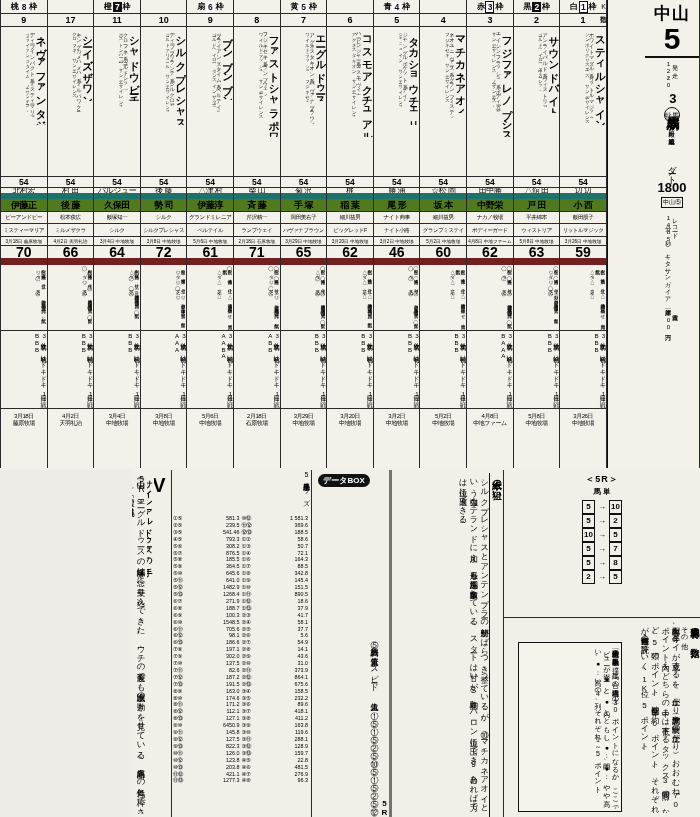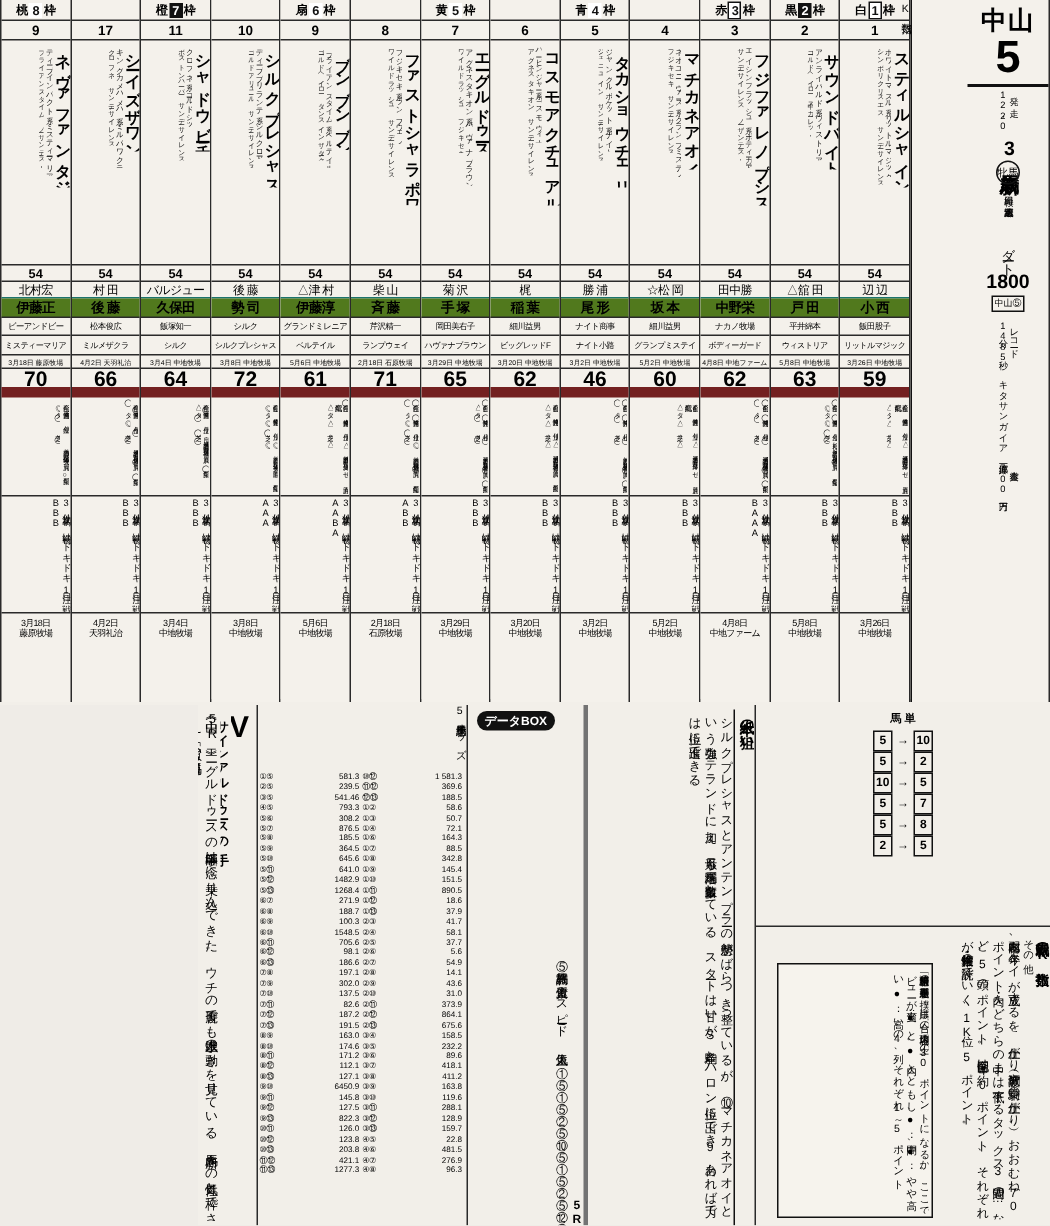--- a/index.html
+++ b/index.html
@@ -88,21 +88,21 @@
     font-size: 4.6px; line-height: 1.0;
     color: #222; max-height: 146px; overflow: hidden;
   }
   
   .wrow {
     height: 11px; border-bottom: 1px solid #2a2a2a;
     display: flex; align-items: center; justify-content: center;
     font-size: 8.5px; font-weight: bold;
   }
   .jrow {
-    height: 11px; border-bottom: 1px solid #0f766e;
+    height: 11px; border-bottom: 6px solid #0f766e;
     display: flex; align-items: center; justify-content: center;
     font-size: 8px; letter-spacing: -0.5px; white-space: nowrap; overflow: hidden;
   }
   .trrow {
     height: 13px; border-bottom: 1px solid #2a2a2a;
     display: flex; align-items: center; justify-content: center;
     font-size: 9px; font-weight: bold; letter-spacing: -0.5px;
     white-space: nowrap; overflow: hidden;
     background: #4d7c0f;
   }
@@ -1090,20 +1090,21 @@
     <div class="db-v" style="margin-top:22px;font-weight:bold;">5R</div>
     <div class="db-v" style="margin-top:22px;">⑤好調教馬 素質上位 スピード 上位人気 ①⑤①⑤②⑤⑩⑤①⑤②⑤⑫⑤</div>
   </div>
 
   <div id="honshi">
     <div class="hs-title">本紙の狙い</div>
     <div class="hs-v">シルクプレシャスとアンテンプラーの態勢がばらつき整っているが、⑩マチカネアオイという強力なテランドに加え、母系も活躍馬を多数輩出している。スタートは甘いがS産駒とハロン上位に出でき9台あれば力では上位に進出できる。</div>
   </div>
 
   <div id="barenbox">
+    <div class="bb-title">＜5R＞</div>
     <div class="bb-sub">馬 単</div>
     <div class="bb-rows" id="barenrows">
         <div class="bb-row">
           <span class="bb-cell">5</span>
           <span class="bb-arrow">→</span>
           <span class="bb-cell">10</span>
         </div>
         <div class="bb-row">
           <span class="bb-cell">5</span>
           <span class="bb-arrow">→</span>

